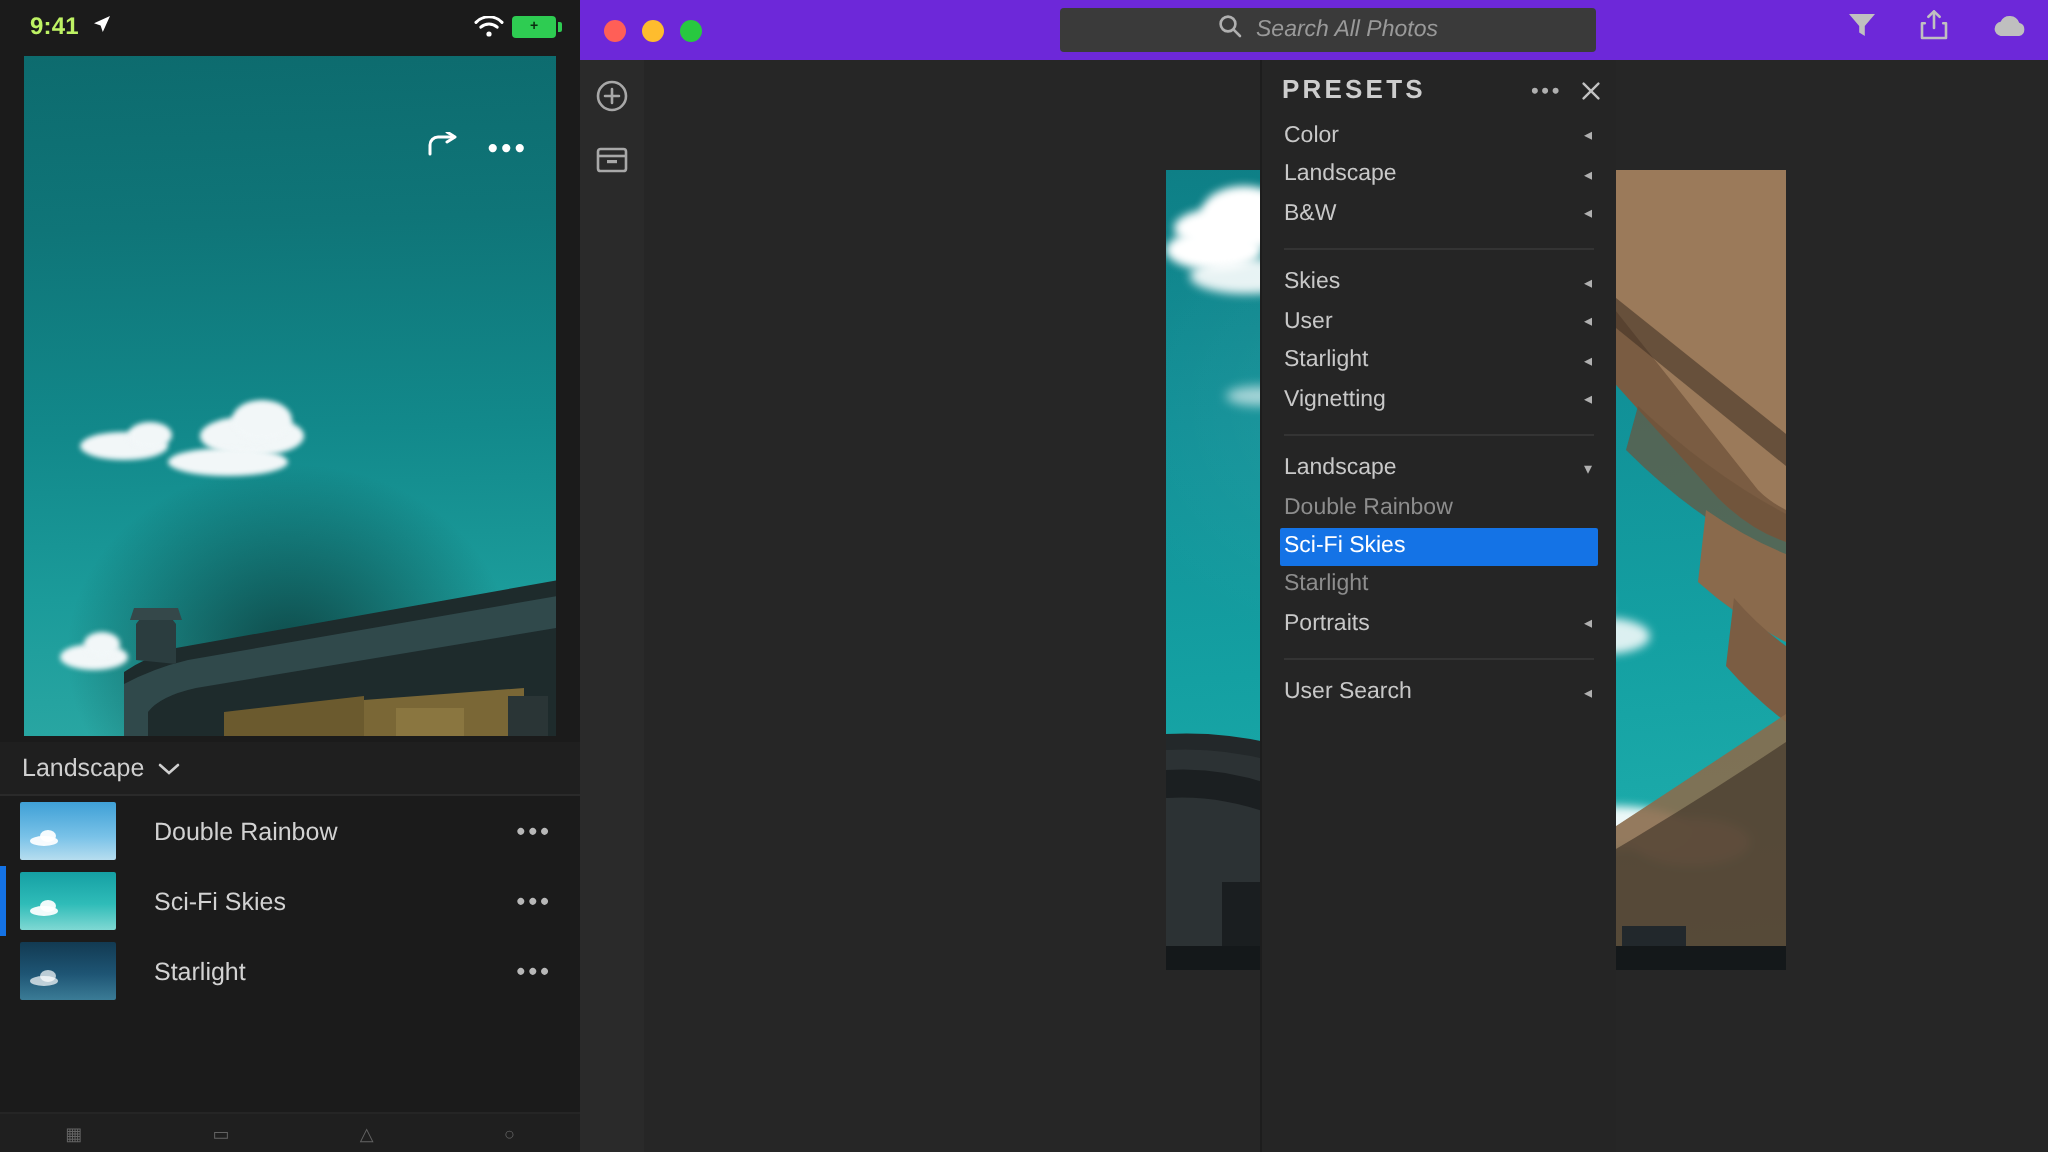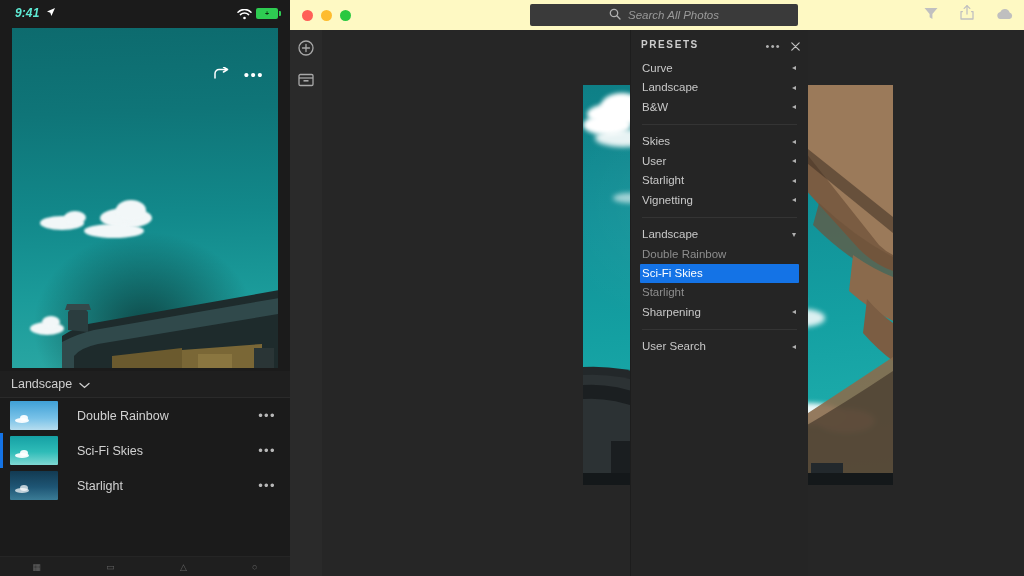--- a/index.html
+++ b/index.html
@@ -16,23 +16,22 @@
   #mobile {
     position: absolute; left: 0; top: 0; width: 290px; height: 576px;
     background: #1b1b1b;
   }
   #mobile-statusbar {
     position: relative; height: 26px; width: 100%;
     background: #1b1b1b;
   }
   #status-time {
     position: absolute; left: 15px; top: 6px;
-    color: #5eead4; font-size: 12px; font-weight: bold;
+    color: #bef264; font-size: 12px; font-weight: bold;
     letter-spacing: 0.1px;
-    font-style: italic;
   }
   #status-loc {
     position: absolute; left: 46px; top: 7px;
     color: #fff; font-size: 11px;
   }
   #status-wifi { position: absolute; right: 38px; top: 6px; }
   #status-batt {
     position: absolute; right: 12px; top: 8px;
     width: 22px; height: 11px; border-radius: 2px;
     background: #2ecc52; display: flex; align-items: center; justify-content: center;
@@ -89,21 +88,21 @@
     background: #222; border-top: 1px solid #2b2b2b;
     display: flex; align-items: center; justify-content: space-around;
     opacity: 0.65;
   }
   #phone-bottombar span { color: #8a8a8a; font-size: 9px; }
 
   
   #desktop { position: absolute; left: 290px; top: 0; width: 734px; height: 576px; background: #262626; }
 
   #titlebar {
-    position: relative; height: 30px; width: 100%; background: #fef9c3;
+    position: relative; height: 30px; width: 100%; background: #6d28d9;
     display: flex; align-items: center;
   }
   #traffic { position: absolute; left: 12px; top: 10px; display: flex; gap: 8px; }
   .tl { width: 11px; height: 11px; border-radius: 50%; }
   .tl.r { background: #ff5f57; } .tl.y { background: #febc2e; } .tl.g { background: #28c840; }
   #searchbox {
     position: absolute; left: 240px; top: 4px; width: 268px; height: 22px;
     background: #3a3a3a; border-radius: 2px;
     display: flex; align-items: center; justify-content: center; gap: 7px;
   }
@@ -126,21 +125,21 @@
 
   
   #presets {
     position: absolute; left: 340px; top: 30px; width: 178px; height: 546px;
     background: #252525; border-left: 1px solid #1d1d1d;
   }
   #presets-head {
     position: relative; height: 28px; display: flex; align-items: center; padding: 0 10px;
   }
   #presets-head .ttl {
-    color: #cdcdcd; font-size: 10px; font-weight: bold; letter-spacing: 1.6px;
+    color: #cdcdcd; font-size: 13px; font-weight: bold; letter-spacing: 1.6px;
   }
   #presets-head .acts { position: absolute; right: 8px; top: 7px; display: flex; gap: 10px; align-items: center; }
   .prow2 {
     height: 19.5px; display: flex; align-items: center; padding: 0 12px 0 11px;
     position: relative;
   }
   .prow2 .lbl { font-size: 11.5px; color: #c8c8c8; flex: 1 1 auto; }
   .prow2.dim .lbl { color: #8d8d8d; }
   .prow2 .arw { color: #b0b0b0; font-size: 8px; }
   .prow2.active { background: #1473e6; margin: 0 9px 0 9px; padding-left: 2px; border-radius: 1px; height: 19px; }
@@ -364,21 +363,21 @@
           <span style="color:#b0b0b0;font-size:11px;letter-spacing:1.3px;line-height:8px;">•••</span>
           <span>
             <svg width="9" height="9" viewBox="0 0 9 9">
                 <path d="M0.8 0.8 L8.2 8.2 M8.2 0.8 L0.8 8.2" stroke="#c2c2c2" stroke-width="1.2" stroke-linecap="round"></path>
               </svg>
           </span>
         </span>
       </div>
 
       <div class="prow2">
-        <span class="lbl">Curve</span>
+        <span class="lbl">Color</span>
         <span class="arw">◂</span>
       </div>
       <div class="prow2">
         <span class="lbl">Landscape</span>
         <span class="arw">◂</span>
       </div>
       <div class="prow2">
         <span class="lbl">B&amp;W</span>
         <span class="arw">◂</span>
       </div>
@@ -407,21 +406,21 @@
       <div class="prow2 dim">
         <span class="lbl">Double Rainbow</span>
       </div>
       <div class="prow2 active">
         <span class="lbl">Sci-Fi Skies</span>
       </div>
       <div class="prow2 dim">
         <span class="lbl">Starlight</span>
       </div>
       <div class="prow2">
-        <span class="lbl">Sharpening</span>
+        <span class="lbl">Portraits</span>
         <span class="arw">◂</span>
       </div>
       <div class="psep"></div>
       <div class="prow2">
         <span class="lbl">User Search</span>
         <span class="arw">◂</span>
       </div>
     </div>
 
   </div>

